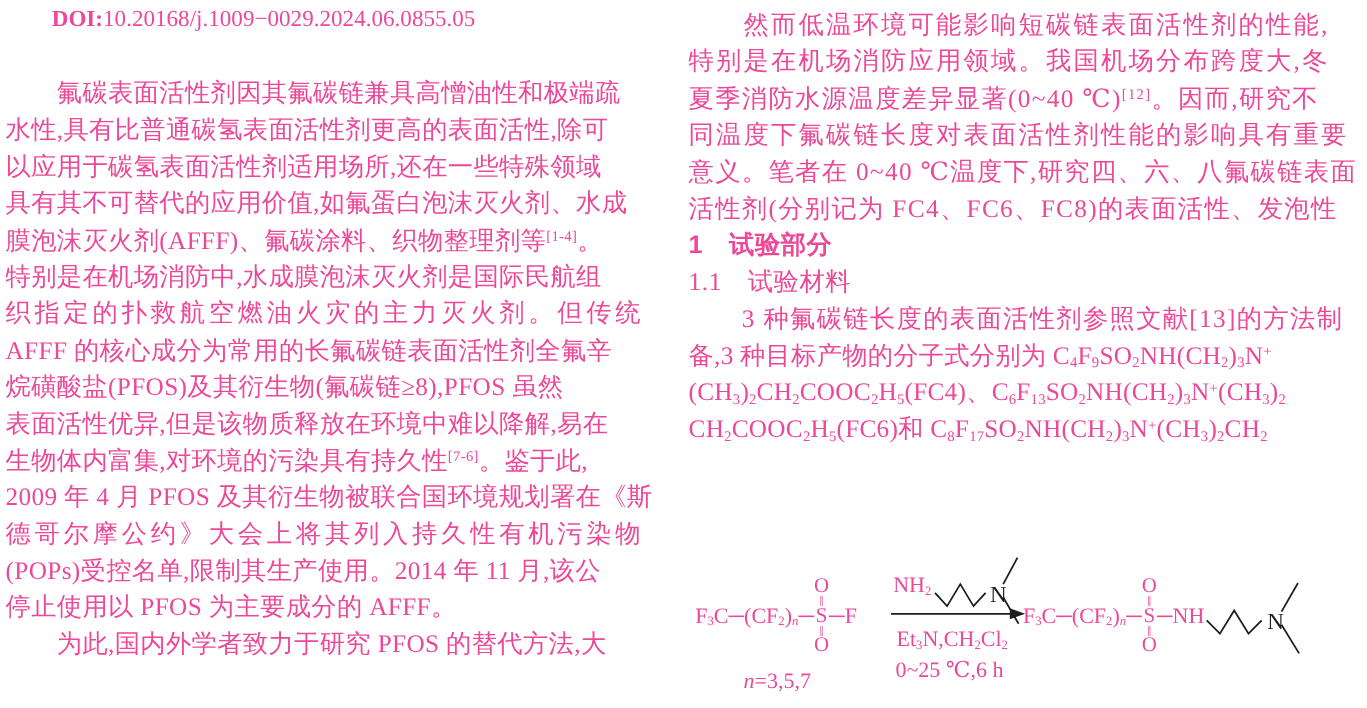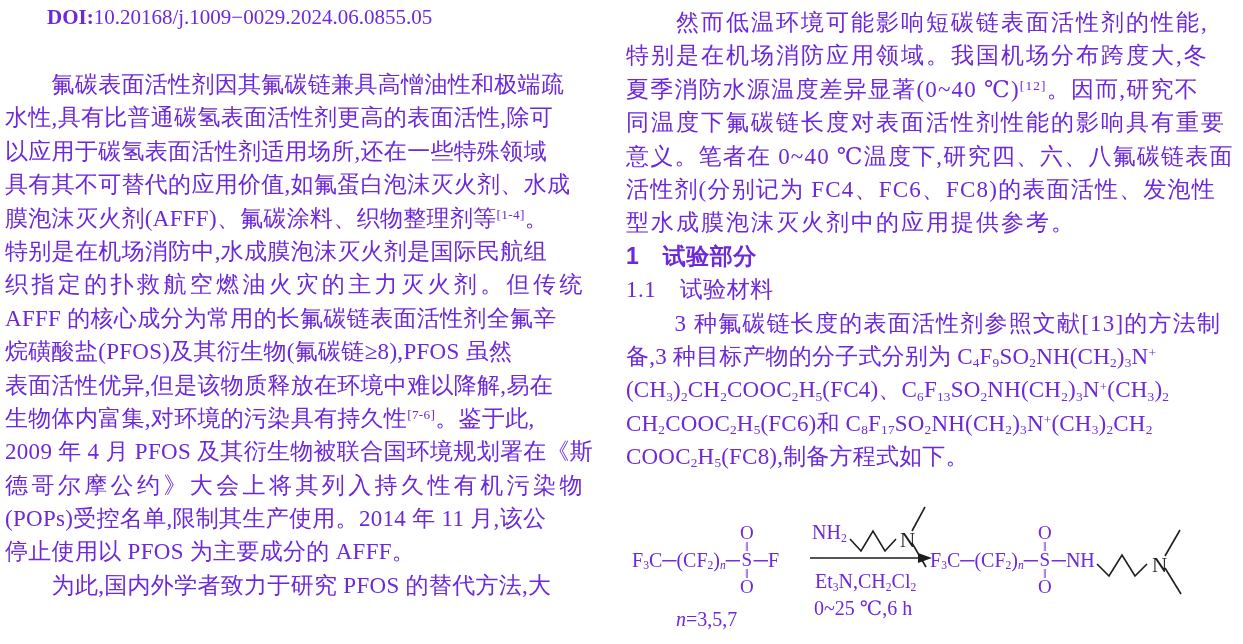--- a/index.html
+++ b/index.html
@@ -1,20 +1,20 @@
 <!DOCTYPE html>
 <html><head>
 <meta charset="utf-8">
 <style>
   html,body{margin:0;padding:0;background:#ffffff;}
   .page{
     position:relative;
     width:1243px;height:644px;
     background:#ffffff;
-    color:#6d28d9;
+    color:#ec4899;
     font-family:"Liberation Serif","DejaVu Serif",serif;
     overflow:hidden;
   }
   .doi{
     position:absolute;left:47px;top:5px;
     font-size:21px;white-space:nowrap;
   }
   .doi-label{font-weight:bold;}
   .col{position:absolute;}
   .col.left{left:5px;top:68px;width:592px;}
@@ -91,28 +91,26 @@
     <div class="line">　　为此,国内外学者致力于研究 PFOS 的替代方法,大</div>
   </div>
 
   <div class="col right">
     <div class="line">　　然而低温环境可能影响短碳链表面活性剂的性能,</div>
     <div class="line">特别是在机场消防应用领域。我国机场分布跨度大,冬</div>
     <div class="line half">夏季消防水源温度差异显著(0~40 ℃)<sup>[12]</sup>。因而,研究不</div>
     <div class="line">同温度下氟碳链长度对表面活性剂性能的影响具有重要</div>
     <div class="line half">意义。笔者在 0~40 ℃温度下,研究四、六、八氟碳链表面</div>
     <div class="line half">活性剂(分别记为 FC4、FC6、FC8)的表面活性、发泡性</div>
-    <div class="line">型水成膜泡沫灭火剂中的应用提供参考。</div>
     <div class="line h-main">1　试验部分</div>
     <div class="line h-sub">1.1　试验材料</div>
     <div class="line half">　　3 种氟碳链长度的表面活性剂参照文献[13]的方法制</div>
     <div class="line tight">备,3 种目标产物的分子式分别为 C<sub>4</sub>F<sub>9</sub>SO<sub>2</sub>NH(CH<sub>2</sub>)<sub>3</sub>N<sup>+</sup></div>
     <div class="line tight">(CH<sub>3</sub>)<sub>2</sub>CH<sub>2</sub>COOC<sub>2</sub>H<sub>5</sub>(FC4)、C<sub>6</sub>F<sub>13</sub>SO<sub>2</sub>NH(CH<sub>2</sub>)<sub>3</sub>N<sup>+</sup>(CH<sub>3</sub>)<sub>2</sub></div>
     <div class="line tight">CH<sub>2</sub>COOC<sub>2</sub>H<sub>5</sub>(FC6)和 C<sub>8</sub>F<sub>17</sub>SO<sub>2</sub>NH(CH<sub>2</sub>)<sub>3</sub>N<sup>+</sup>(CH<sub>3</sub>)<sub>2</sub>CH<sub>2</sub></div>
-    <div class="line tight">COOC<sub>2</sub>H<sub>5</sub>(FC8),制备方程式如下。</div>
   </div>
 
   <div class="chem reactant">
     <span>F<sub>3</sub>C─(CF<sub>2</sub>)<sub class="it">n</sub>─</span>
     <span class="scol">
       <span>O</span>
       <span class="dbl">‖</span>
       <span>S</span>
       <span class="dbl">‖</span>
       <span>O</span>

